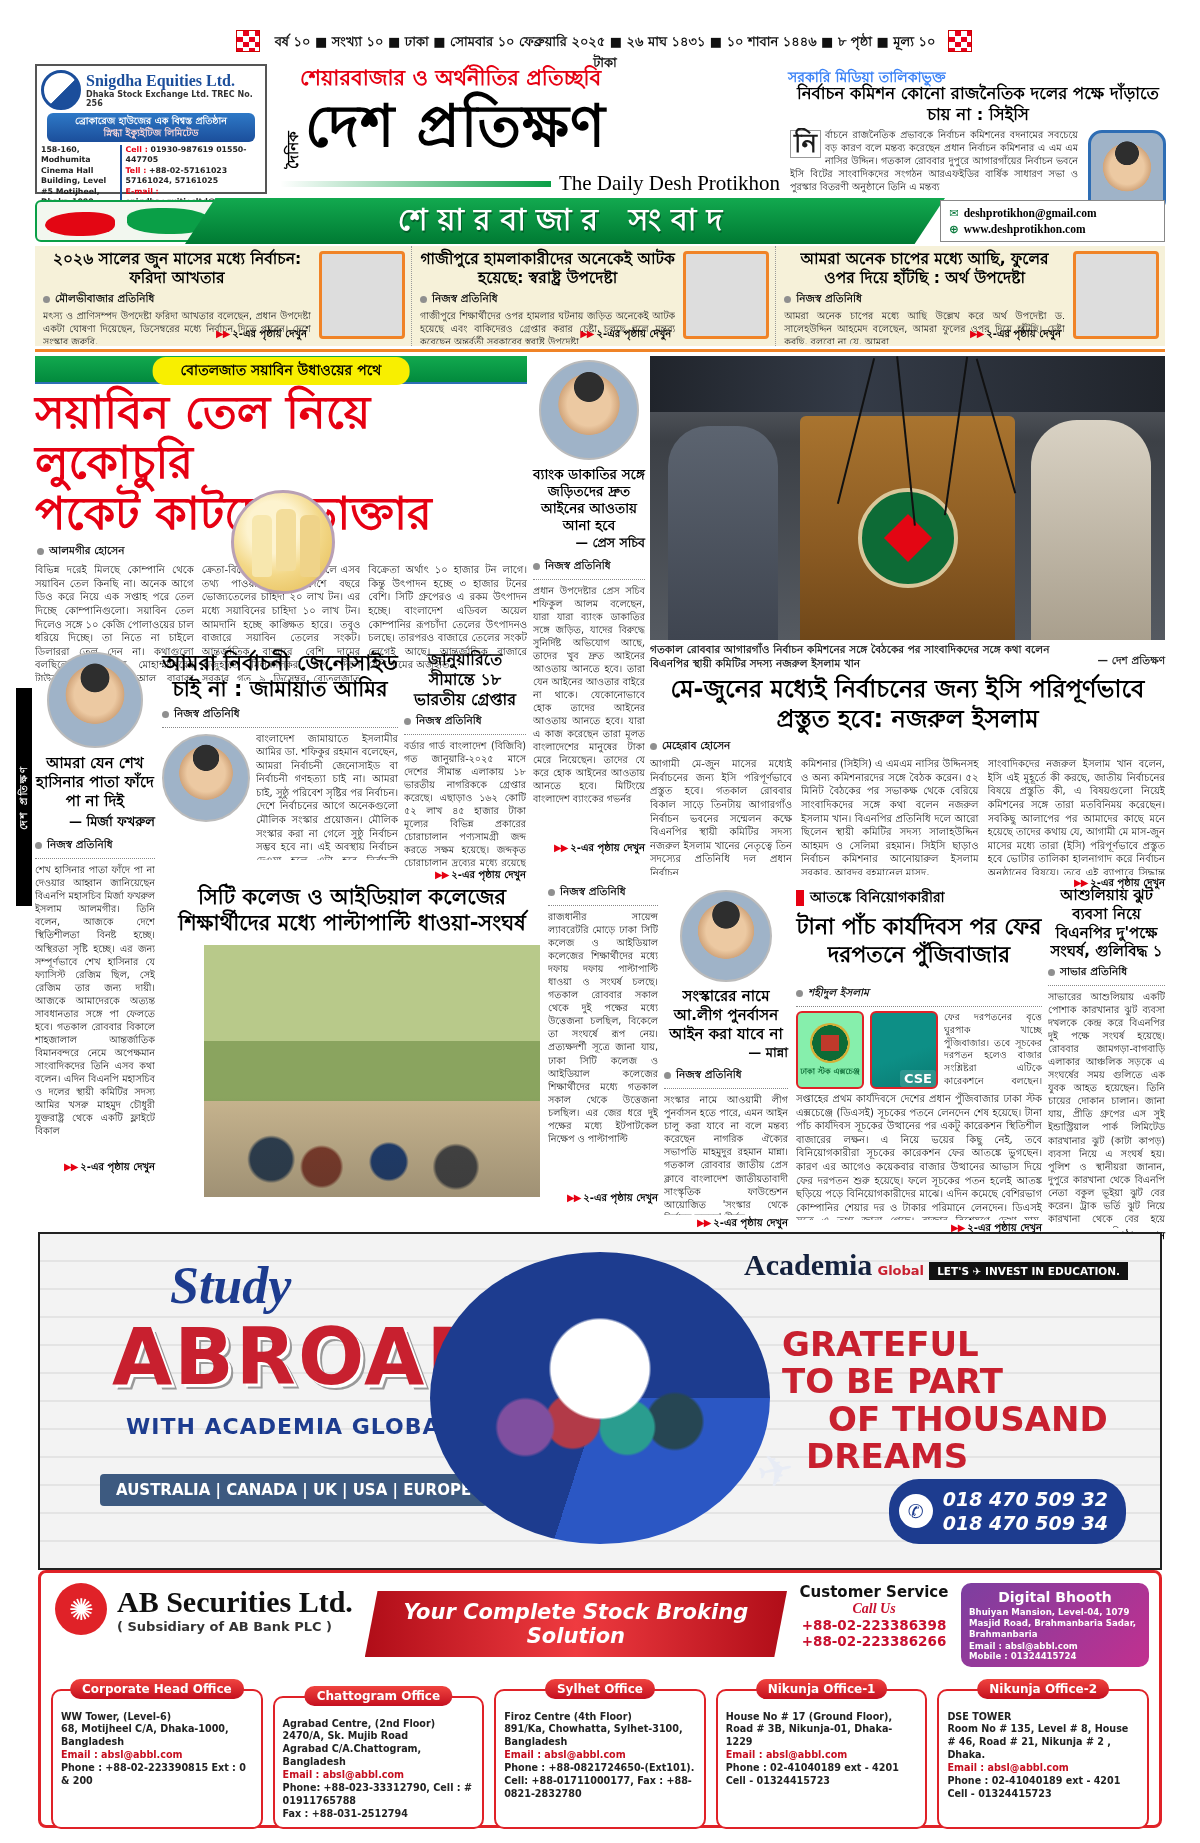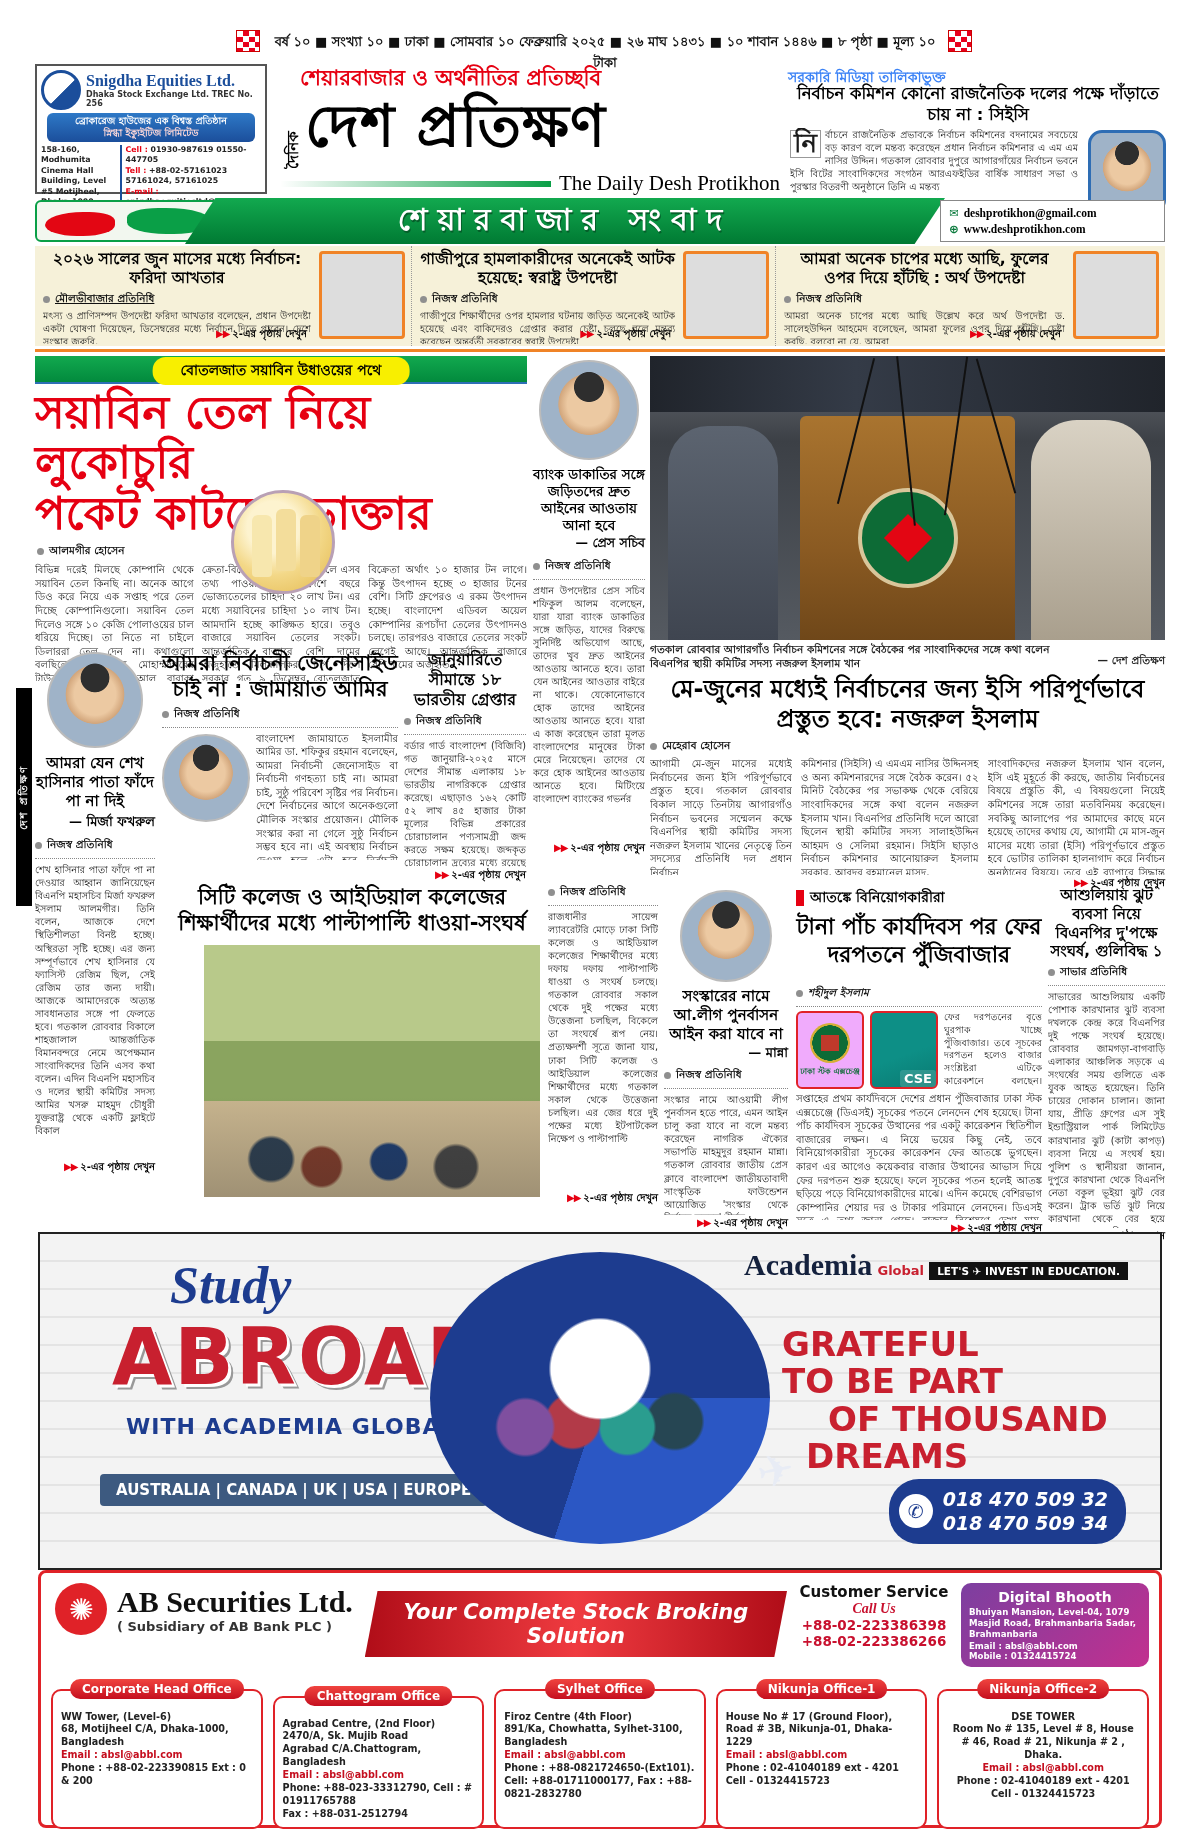--- a/index.html
+++ b/index.html
@@ -103,21 +103,21 @@
       <div style="display:flex;align-items:center;gap:5px;font-size:11.5px;font-weight:bold;">
         <span style="color:#0a7a3d;">⊕</span>
         <span class="serif">www.deshprotikhon.com</span>
       </div>
     </div>
   </div>
 
   <div class="abs" style="left:35px;top:246px;width:1130px;height:100px;background:#f6f1d9;display:flex;">
     <div style="flex:1.05;position:relative;padding:4px 100px 4px 8px;border-right:1px dotted #999;">
       <div class="hlc" style="font-size:15.5px;">২০২৬ সালের জুন মাসের মধ্যে নির্বাচন: ফরিদা আখতার</div>
-      <div class="byline" style="margin:2px 0;text-decoration:underline;">
+      <div class="byline" style="margin:2px 0;">
           <span class="bdot"></span>
           <span>মৌলভীবাজার প্রতিনিধি</span>
         </div>
       <div class="bodytxt" style="height:34px;font-size:9.5px;">মৎস্য ও প্রাণিসম্পদ উপদেষ্টা ফরিদা আখতার বলেছেন, প্রধান উপদেষ্টা একটা ঘোষণা দিয়েছেন, ডিসেম্বরের মধ্যে নির্বাচন দিতে পারেন। দেশে সংস্কার জরুরি,</div>
       <div class="more" style="position:absolute;right:104px;bottom:3px;"><span class="arr">▶▶</span><span>২-এর পৃষ্ঠায় দেখুন</span></div>
       <div class="abs photo-frame portrait" style="right:6px;top:5px;width:86px;height:88px;border-radius:4px;"></div>
     </div>
     <div style="flex:1;position:relative;padding:4px 100px 4px 8px;border-right:1px dotted #999;">
       <div class="hlc" style="font-size:15.5px;">গাজীপুরে হামলাকারীদের অনেকেই আটক হয়েছে: স্বরাষ্ট্র উপদেষ্টা</div>
       <div class="byline" style="margin:2px 0;">
@@ -283,21 +283,21 @@
       <div style="width:8px;height:16px;background:#e60012;"></div>
       <div style="font-size:14px;font-weight:bold;">আতঙ্কে বিনিয়োগকারীরা</div>
     </div>
     <div class="hlc" style="font-size:22px;margin-top:3px;">টানা পাঁচ কার্যদিবস পর ফের দরপতনে পুঁজিবাজার</div>
     <div class="byline" style="margin-top:17px;font-style:italic;">
         <span class="bdot"></span>
         <span>শহীদুল ইসলাম</span>
       </div>
     <div class="dotted"></div>
     <div style="display:flex;gap:6px;margin:3px 0;">
-      <div style="width:64px;height:74px;border:2px solid #e02228;border-radius:6px;display:flex;flex-direction:column;align-items:center;justify-content:center;background:#f0abfc;">
+      <div style="width:64px;height:74px;border:2px solid #e02228;border-radius:6px;display:flex;flex-direction:column;align-items:center;justify-content:center;background:#86efac;">
         <div style="width:40px;height:40px;border-radius:50%;background:radial-gradient(circle,#0d6b36 0 62%,#d4af37 63% 100%);position:relative;">
           <div style="position:absolute;left:50%;top:50%;transform:translate(-50%,-50%);width:18px;height:16px;background:#c0392b;"></div>
         </div>
         <div style="font-size:8px;font-weight:bold;color:#0d6b36;margin-top:2px;">ঢাকা স্টক এক্সচেঞ্জ</div>
       </div>
       <div style="width:64px;height:74px;border:2px solid #e02228;border-radius:6px;background:linear-gradient(160deg,#0d8f86 55%,#0a7a72);display:flex;align-items:flex-end;justify-content:flex-end;padding:0;">
         <div style="color:#fff;font-weight:bold;font-size:13px;background:rgba(255,255,255,0.15);padding:1px 4px;border-radius:3px;">CSE</div>
       </div>
       <div class="bodytxt" style="flex:1;height:76px;font-size:9.4px;">ফের দরপতনের বৃত্তে ঘুরপাক খাচ্ছে পুঁজিবাজার। তবে সূচকের দরপতন হলেও বাজার সংশ্লিষ্টরা এটিকে কারেকশনে বলছেন। বাজার সংশ্লিষ্টদের মতে,</div>
     </div>
@@ -401,21 +401,21 @@
         <div class="ln">Cell: +88-01711000177, Fax : +88-0821-2832780</div>
       </div>
       <div class="office" style="flex:1;">
         <div class="office-head">Nikunja Office-1</div>
         <div class="ln">House No # 17 (Ground Floor),</div>
         <div class="ln">Road # 3B, Nikunja-01, Dhaka-1229</div>
         <div class="ln em">Email : absl@abbl.com</div>
         <div class="ln">Phone : 02-41040189 ext - 4201</div>
         <div class="ln">Cell - 01324415723</div>
       </div>
-      <div class="office" style="flex:1;text-align:center;">
+      <div class="office" style="flex:1;">
         <div class="office-head">Nikunja Office-2</div>
         <div class="ln">DSE TOWER</div>
         <div class="ln">Room No # 135, Level # 8, House # 46, Road # 21, Nikunja # 2 , Dhaka.</div>
         <div class="ln em">Email : absl@abbl.com</div>
         <div class="ln">Phone : 02-41040189 ext - 4201</div>
         <div class="ln">Cell - 01324415723</div>
       </div>
     </div>
   </div>
 

